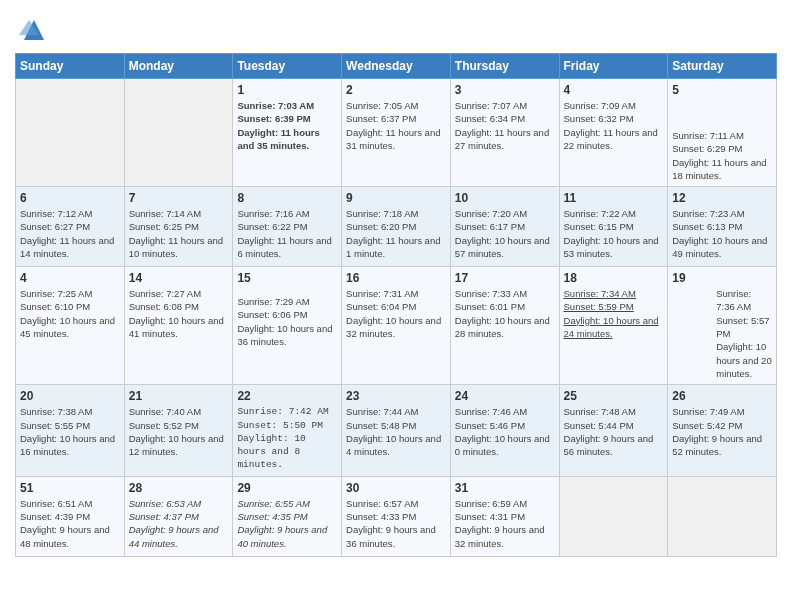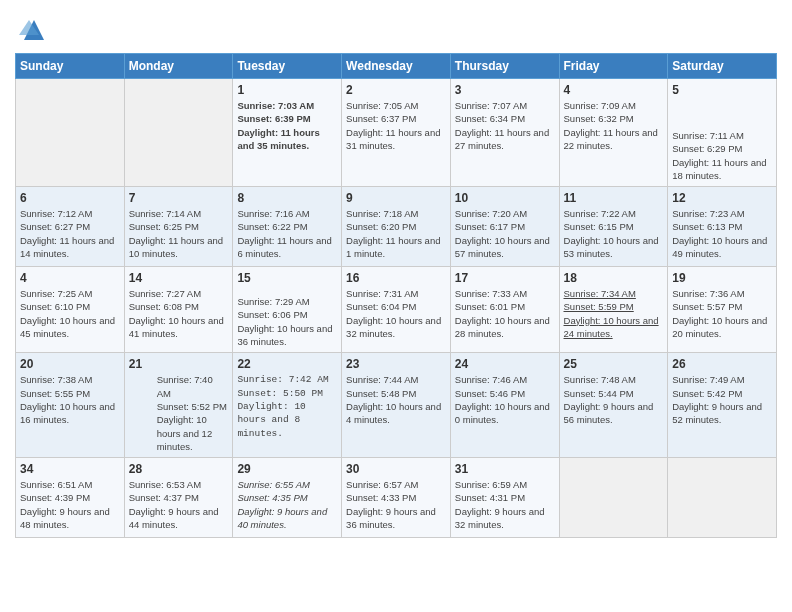--- a/index.html
+++ b/index.html
@@ -242,35 +242,35 @@
 Daylight: 10 hours and 28 minutes.</div>
         </td>
         <td>
           <span class="day-number">18</span>
           <div class="day-info" style="white-space: pre-line; text-decoration: underline;">Sunrise: 7:34 AM
 Sunset: 5:59 PM
 Daylight: 10 hours and 24 minutes.</div>
         </td>
         <td>
           <span class="day-number">19</span>
-          <div class="day-info" style="white-space: pre-line;">Sunrise: 7:36 AM
+          <div class="day-info" style="white-space: pre-line; margin-left: 44px;">Sunrise: 7:36 AM
 Sunset: 5:57 PM
 Daylight: 10 hours and 20 minutes.</div>
         </td>
       </tr>
       <tr>
         <td>
           <span class="day-number">20</span>
           <div class="day-info" style="white-space: pre-line;">Sunrise: 7:38 AM
 Sunset: 5:55 PM
 Daylight: 10 hours and 16 minutes.</div>
         </td>
         <td>
           <span class="day-number">21</span>
-          <div class="day-info" style="white-space: pre-line; margin-left: 28px;">Sunrise: 7:40 AM
+          <div class="day-info" style="white-space: pre-line;">Sunrise: 7:40 AM
 Sunset: 5:52 PM
 Daylight: 10 hours and 12 minutes.</div>
         </td>
         <td>
           <span class="day-number">22</span>
           <div class="day-info" style="white-space: pre-line; font-family: Liberation Mono, monospace;">Sunrise: 7:42 AM
 Sunset: 5:50 PM
 Daylight: 10 hours and 8 minutes.</div>
         </td>
         <td>
@@ -293,28 +293,28 @@
         </td>
         <td>
           <span class="day-number">26</span>
           <div class="day-info" style="white-space: pre-line;">Sunrise: 7:49 AM
 Sunset: 5:42 PM
 Daylight: 9 hours and 52 minutes.</div>
         </td>
       </tr>
       <tr>
         <td>
-          <span class="day-number">34</span>
+          <span class="day-number">51</span>
           <div class="day-info" style="white-space: pre-line;">Sunrise: 6:51 AM
 Sunset: 4:39 PM
 Daylight: 9 hours and 48 minutes.</div>
         </td>
         <td>
           <span class="day-number">28</span>
-          <div class="day-info" style="white-space: pre-line;">Sunrise: 6:53 AM
+          <div class="day-info" style="white-space: pre-line; font-style: italic;">Sunrise: 6:53 AM
 Sunset: 4:37 PM
 Daylight: 9 hours and 44 minutes.</div>
         </td>
         <td>
           <span class="day-number">29</span>
           <div class="day-info" style="white-space: pre-line; font-style: italic;">Sunrise: 6:55 AM
 Sunset: 4:35 PM
 Daylight: 9 hours and 40 minutes.</div>
         </td>
         <td>

